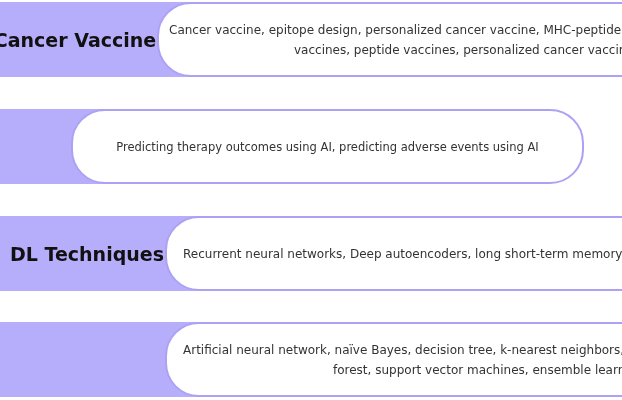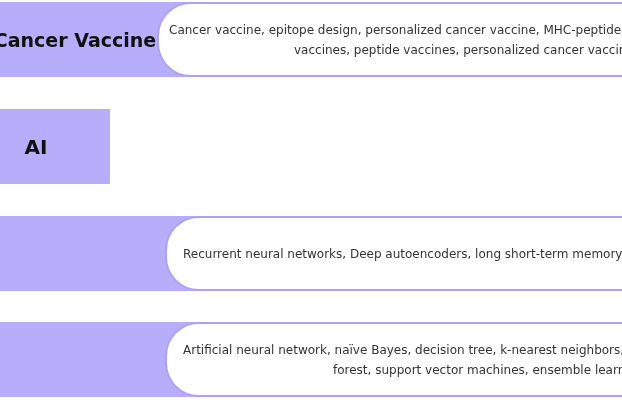--- a/index.html
+++ b/index.html
@@ -25,25 +25,28 @@
   <div class="band" style="width:622px;"></div>
   <div class="label" style="left:-6px; width:162px; font-size:19px;">Cancer Vaccine</div>
   <div class="pill" style="left:157px; width:500px; align-items:flex-start; padding-left:10px;">
     <span style="font-size:12px;">Cancer vaccine, epitope design, personalized cancer vaccine, MHC-peptide b</span>
     <span style="font-size:12px; padding-left:125px;">vaccines, peptide  vaccines, personalized cancer vaccine,</span>
   </div>
 </div>
 
 <div class="row" style="top:109px; width:622px; height:75px;">
   <div class="band" style="width:110px;"></div>
-  <div class="label" style="left:0; width:72px; font-size:20px;">AI</div>
+  <div class="pill" style="left:71px; width:513px;">
+    <span style="font-size:11.5px;">Predicting therapy outcomes using AI, predicting adverse events using AI</span>
+  </div>
 </div>
 
 <div class="row" style="top:216px; width:622px; height:75px;">
   <div class="band" style="width:622px;"></div>
+  <div class="label" style="left:8px; width:158px; font-size:19px;">DL Techniques</div>
   <div class="pill" style="left:165px; width:500px; align-items:flex-start; padding-left:14px;">
     <span style="font-size:12px; padding-left:2px;">Recurrent neural networks, Deep autoencoders, long short-term memory,</span>
   </div>
 </div>
 
 <div class="row" style="top:322px; width:622px; height:75px;">
   <div class="band" style="width:622px;"></div>
   <div class="pill" style="left:165px; width:500px; align-items:flex-start; padding-left:16px;">
     <span style="font-size:12px;">Artificial neural network, naïve Bayes, decision tree, k-nearest neighbors,</span>
     <span style="font-size:12px; padding-left:150px;">forest, support vector machines, ensemble learn</span>

